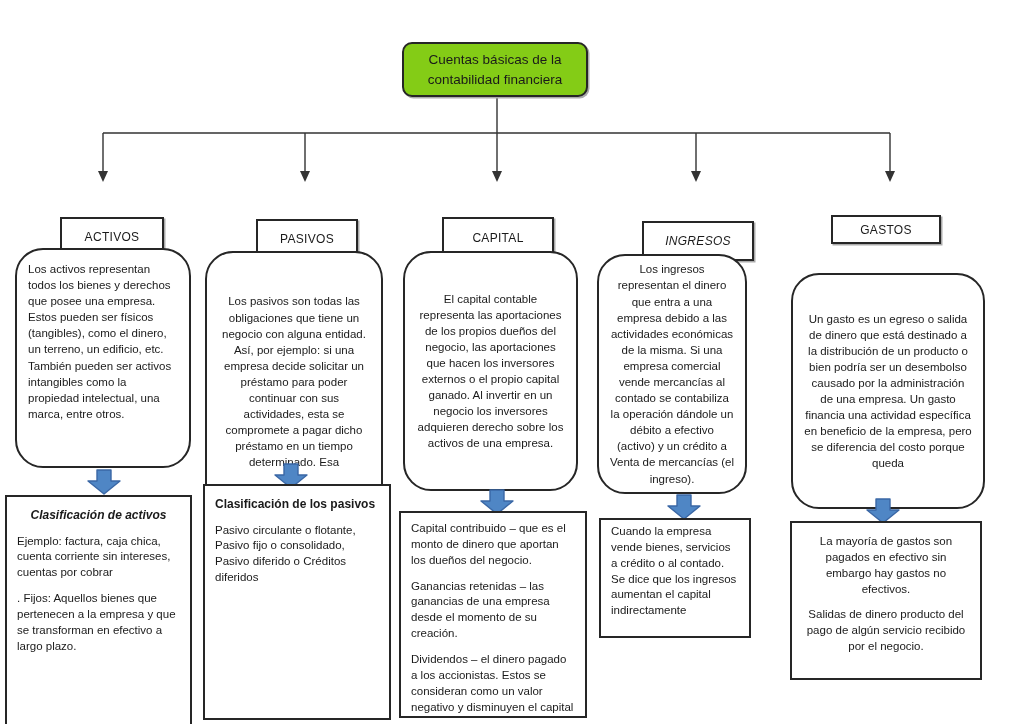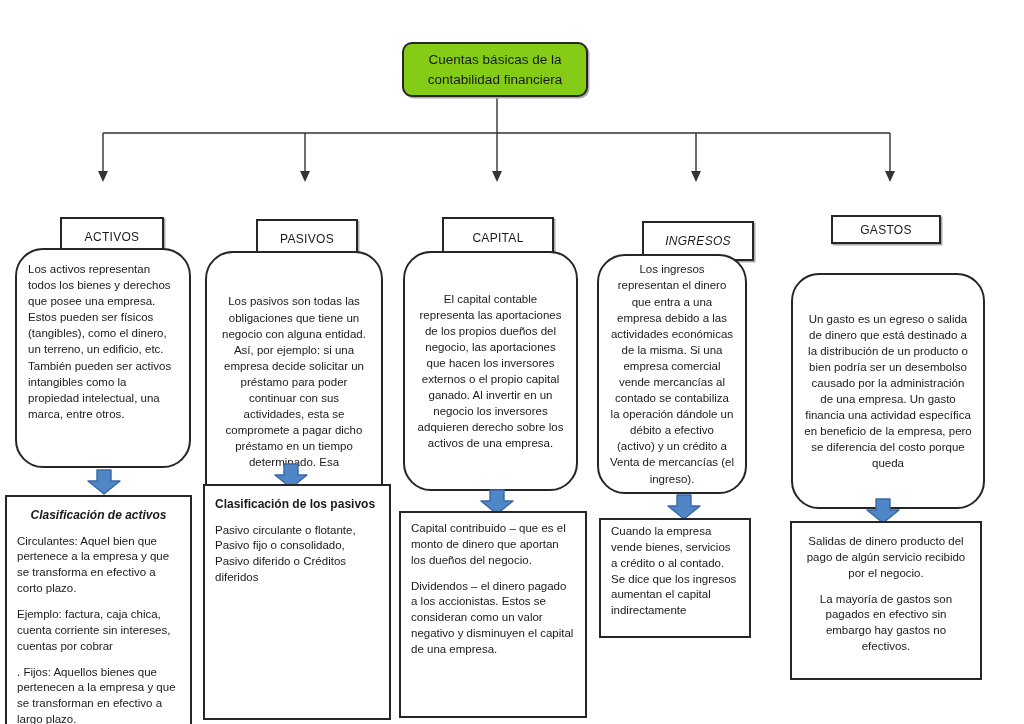--- a/index.html
+++ b/index.html
@@ -67,21 +67,20 @@
       <span>ACTIVOS</span>
     </div>
     <div class="desc-box" style="left:15px;top:248px;width:176px;height:220px;text-align:left;">
       <div>Los activos representan todos los bienes y derechos que posee una empresa. Estos pueden ser físicos (tangibles), como el dinero, un terreno, un edificio, etc. También pueden ser activos intangibles como la propiedad intelectual, una marca, entre otros.</div>
     </div>
     <svg class="block-arrow" style="left:86px;top:469px;" width="36" height="26" viewBox="0 0 36 26">
       <polygon points="11,1 25,1 25,12 34,12 18,25 2,12 11,12"></polygon>
     </svg>
     <div class="detail-box" style="left:5px;top:495px;width:187px;height:265px;">
       <div class="detail-title title-centered">Clasificación de activos</div>
-      <p>Circulantes: Aquel bien que pertenece a la empresa y que se transforma en efectivo a corto plazo.</p>
       <p>Ejemplo: factura, caja chica, cuenta corriente sin intereses, cuentas por cobrar</p>
       <p>. Fijos: Aquellos bienes que pertenecen a la empresa y que se transforman en efectivo a largo plazo.</p>
     </div>
   </div>
 
   <div>
     <div class="cat-box" style="left:256px;top:200px;width:102px;height:40px;">
       <span>PASIVOS</span>
     </div>
     <div class="desc-box desc-center" style="left:205px;top:251px;width:178px;height:262px;">
@@ -101,20 +100,21 @@
       <span>CAPITAL</span>
     </div>
     <div class="desc-box desc-center" style="left:403px;top:251px;width:175px;height:240px;">
       <div>El capital contable representa las aportaciones de los propios dueños del negocio, las aportaciones que hacen los inversores externos o el propio capital ganado. Al invertir en un negocio los inversores adquieren derecho sobre los activos de una empresa.</div>
     </div>
     <svg class="block-arrow" style="left:479px;top:489px;" width="36" height="26" viewBox="0 0 36 26">
       <polygon points="11,1 25,1 25,12 34,12 18,25 2,12 11,12"></polygon>
     </svg>
     <div class="detail-box" style="left:399px;top:511px;width:188px;height:207px;">
       <p>Capital contribuido – que es el monto de dinero que aportan los dueños del negocio.</p>
+      <p>Ganancias retenidas – las ganancias de una empresa desde el momento de su creación.</p>
       <p>Dividendos – el dinero pagado a los accionistas. Estos se consideran como un valor negativo y disminuyen el capital de una empresa.</p>
     </div>
   </div>
 
   <div>
     <div class="cat-box" style="left:642px;top:202px;width:112px;height:40px;font-style:italic;">
       <span>INGRESOS</span>
     </div>
     <div class="desc-box desc-center" style="left:597px;top:254px;width:150px;height:240px;">
       <div>Los ingresos representan el dinero que entra a una empresa debido a las actividades económicas de la misma. Si una empresa comercial vende mercancías al contado se contabiliza la operación dándole un débito a efectivo (activo) y un crédito a Venta de mercancías (el ingreso).</div>
@@ -131,18 +131,18 @@
     <div class="cat-box" style="left:831px;top:196px;width:110px;height:29px;">
       <span>GASTOS</span>
     </div>
     <div class="desc-box desc-center" style="left:791px;top:254px;width:194px;height:236px;margin-top:19px;">
       <div>Un gasto es un egreso o salida de dinero que está destinado a la distribución de un producto o bien podría ser un desembolso causado por la administración de una empresa. Un gasto financia una actividad específica en beneficio de la empresa, pero se diferencia del costo porque queda</div>
     </div>
     <svg class="block-arrow" style="left:865px;top:498px;" width="36" height="26" viewBox="0 0 36 26">
       <polygon points="11,1 25,1 25,12 34,12 18,25 2,12 11,12"></polygon>
     </svg>
     <div class="detail-box detail-centered" style="left:790px;top:521px;width:192px;height:159px;padding-top:11px;">
+      <p>La mayoría de gastos son pagados en efectivo sin embargo hay gastos no efectivos.</p>
       <p>Salidas de dinero producto del pago de algún servicio recibido por el negocio.</p>
-      <p>La mayoría de gastos son pagados en efectivo sin embargo hay gastos no efectivos.</p>
     </div>
   </div>
 
 </div>
 
 </body></html>

